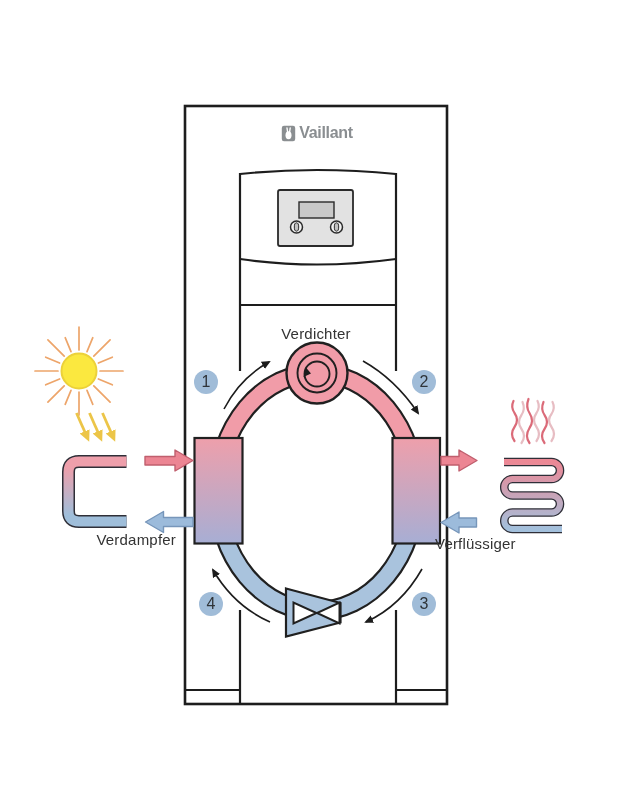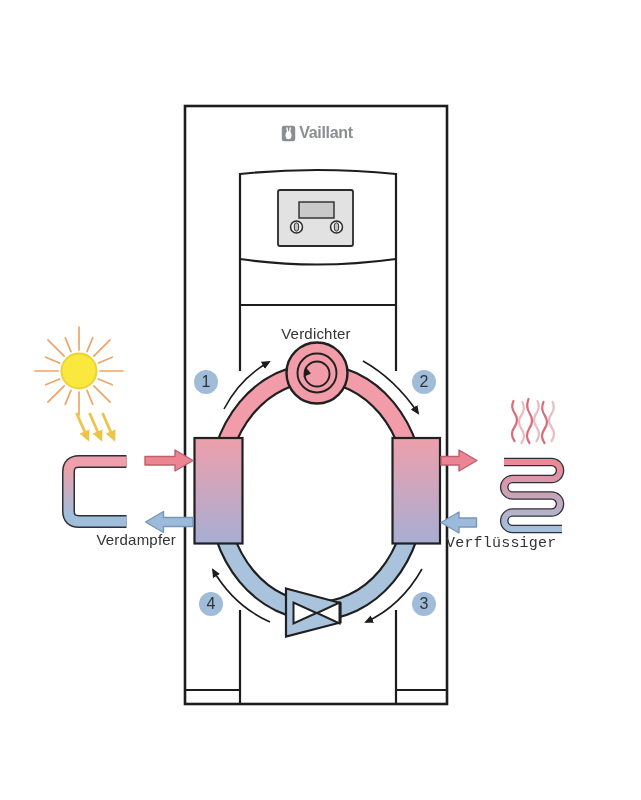--- a/index.html
+++ b/index.html
@@ -175,15 +175,15 @@
   </div>
   <div class="badge" style="left:412px;top:592px;">
     <span>3</span>
   </div>
   <div class="badge" style="left:199px;top:592px;">
     <span>4</span>
   </div>
 
   <div class="lbl lbl-center" style="left:216px;top:325px;width:200px;">Verdichter</div>
   <div class="lbl lbl-right" style="left:40px;top:531px;width:136px;">Verdampfer</div>
-  <div class="lbl" style="left:446px;top:535px;font-family:Liberation Mono, monospace;">Verflüssiger</div>
+  <div class="lbl" style="left:435px;top:535px;">Verflüssiger</div>
 
 </div>
 
 </body></html>

